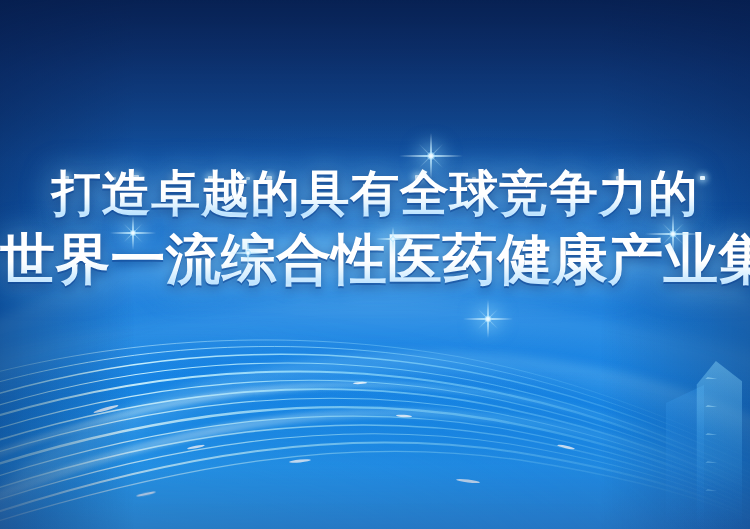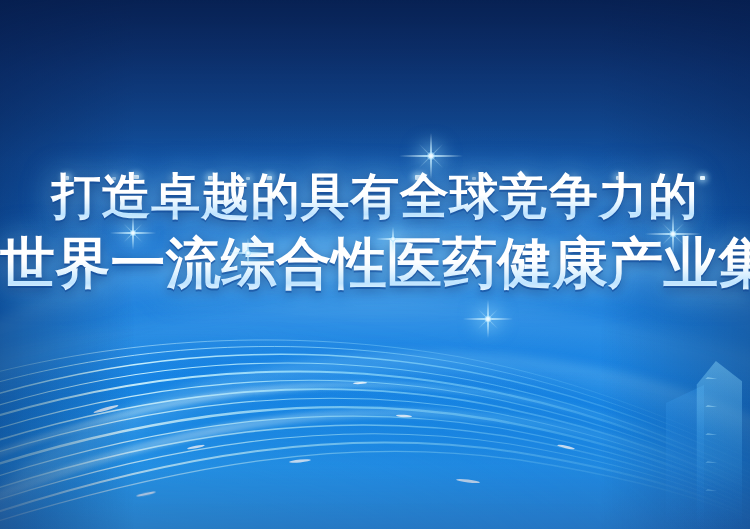--- a/index.html
+++ b/index.html
@@ -106,21 +106,21 @@
   .dot{position:absolute;background:#eaf7ff;border-radius:1px;
        box-shadow:0 0 6px 2px rgba(190,235,255,.75);}
 
   
   #headline{
     position:absolute;left:0;right:0;top:168px;text-align:center;
     user-select:none;
   }
   .line{
     display:block;white-space:nowrap;
-    font-family:Liberation Serif, serif;
+    font-family:Liberation Mono, monospace;
     font-weight:700;
     color:#ffffff;
     letter-spacing:.02em;
     background:linear-gradient(180deg,#ffffff 0%,#ffffff 46%,#e8f6ff 60%,#bfe4ff 80%,#ffffff 100%);
     -webkit-background-clip:text;background-clip:text;
     -webkit-text-fill-color:transparent;
     filter:drop-shadow(0 2px 0 rgba(16,70,150,.55))
            drop-shadow(0 3px 6px rgba(8,45,110,.55))
            drop-shadow(0 0 14px rgba(160,225,255,.55));
   }

